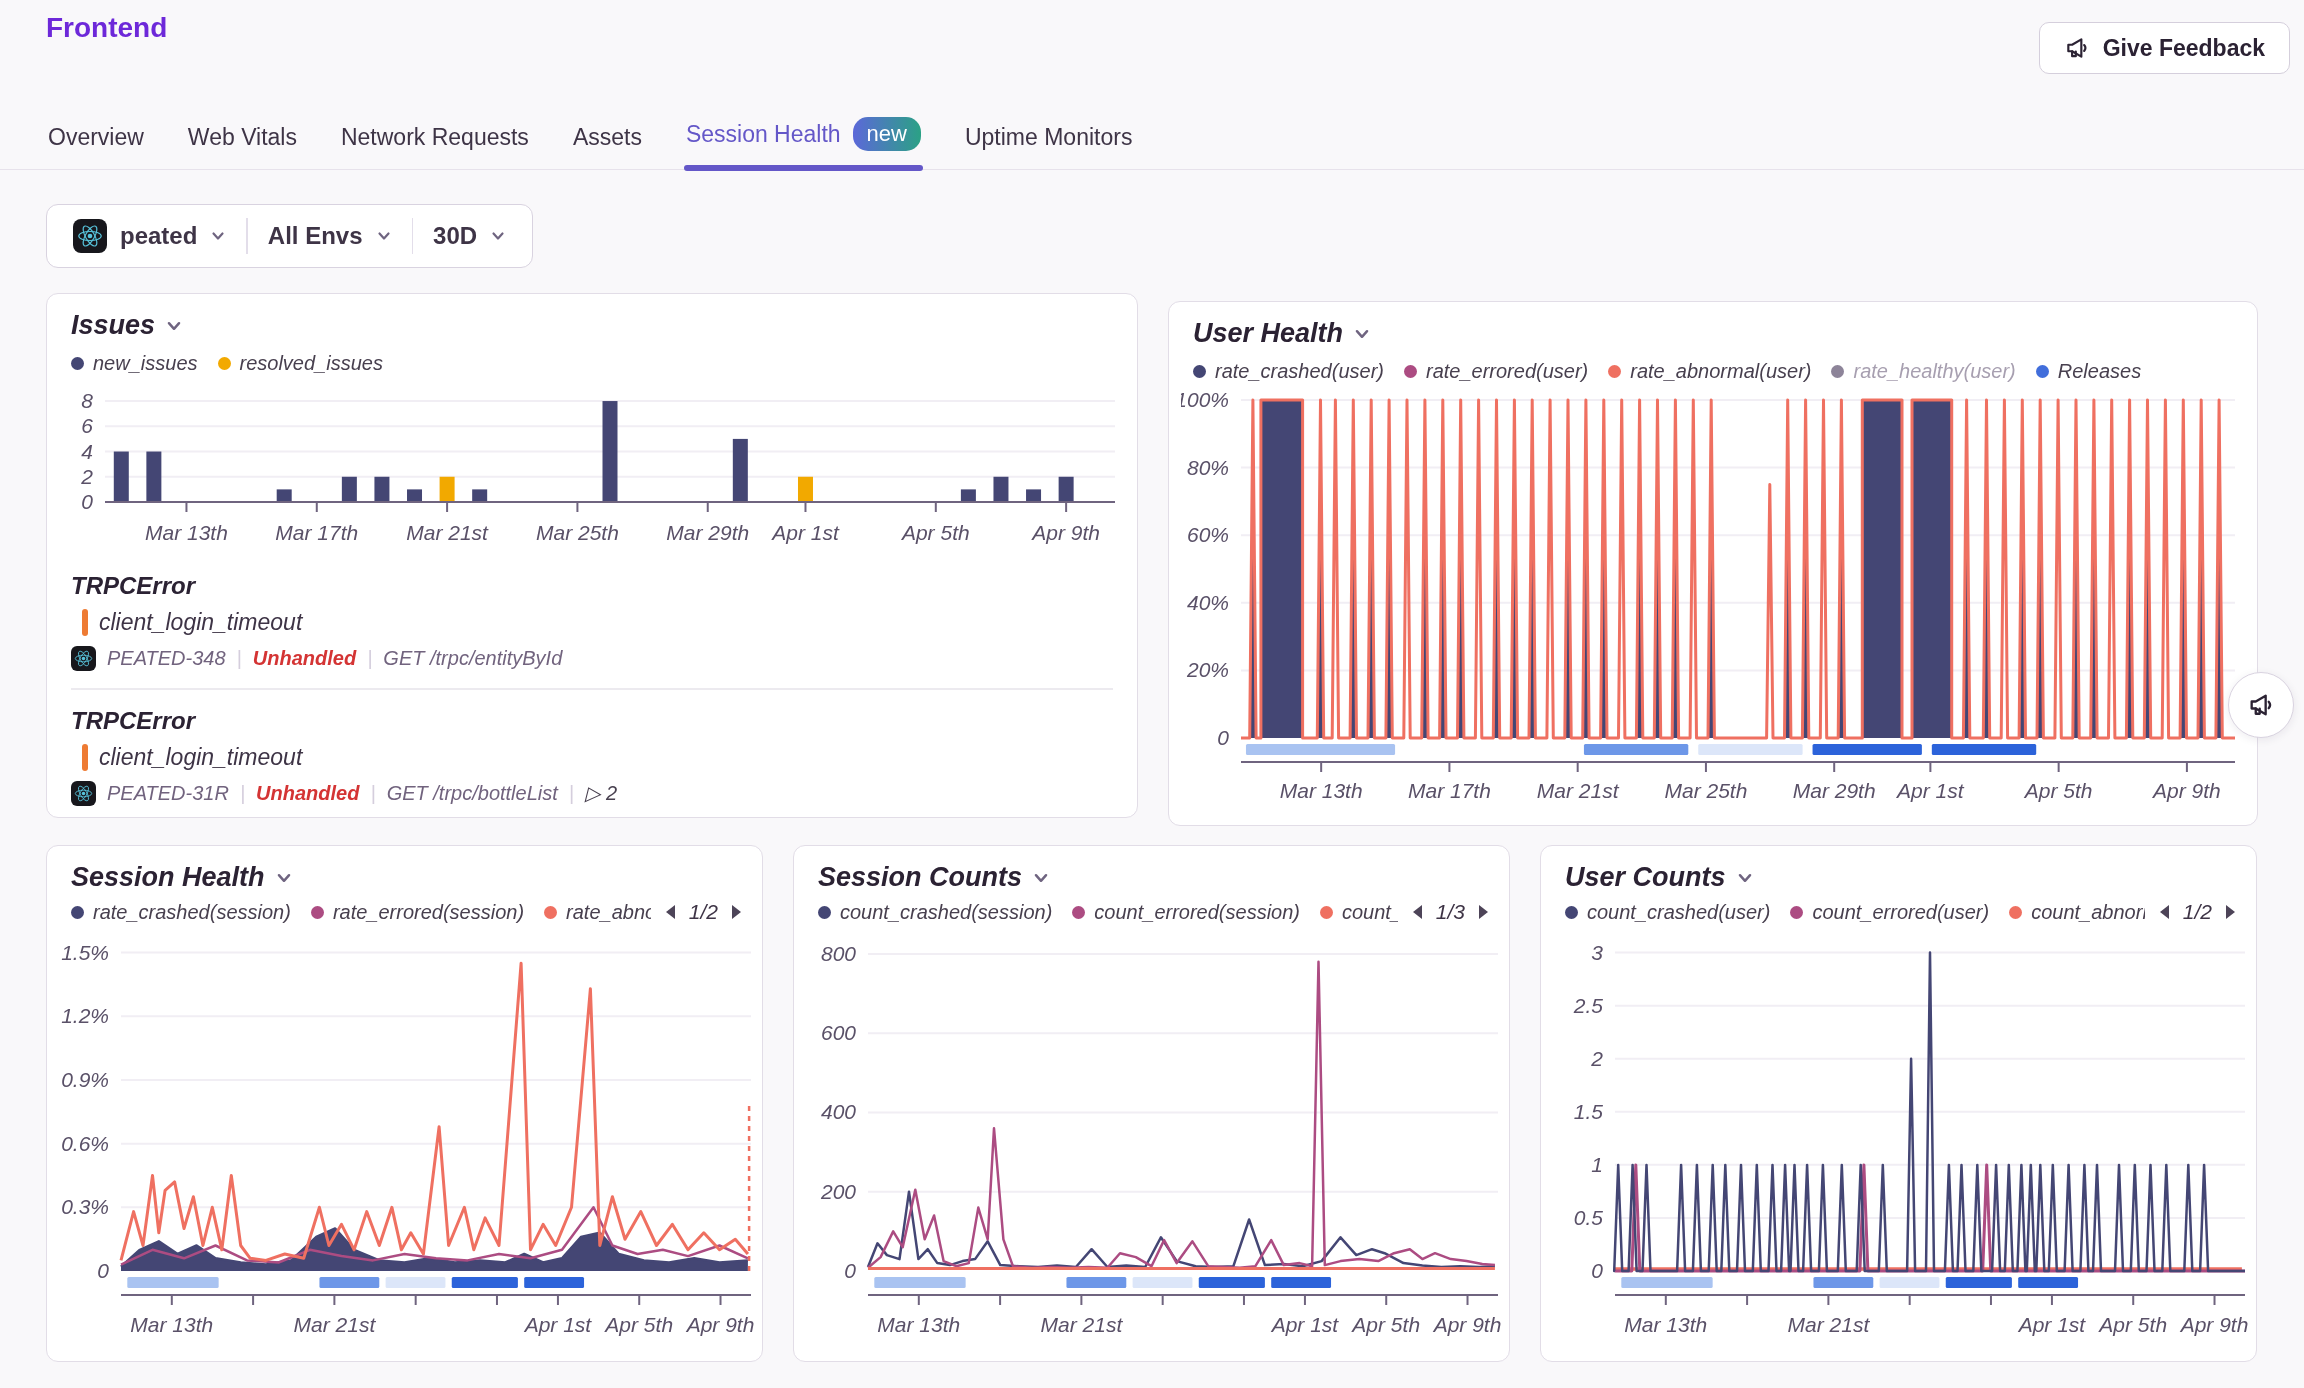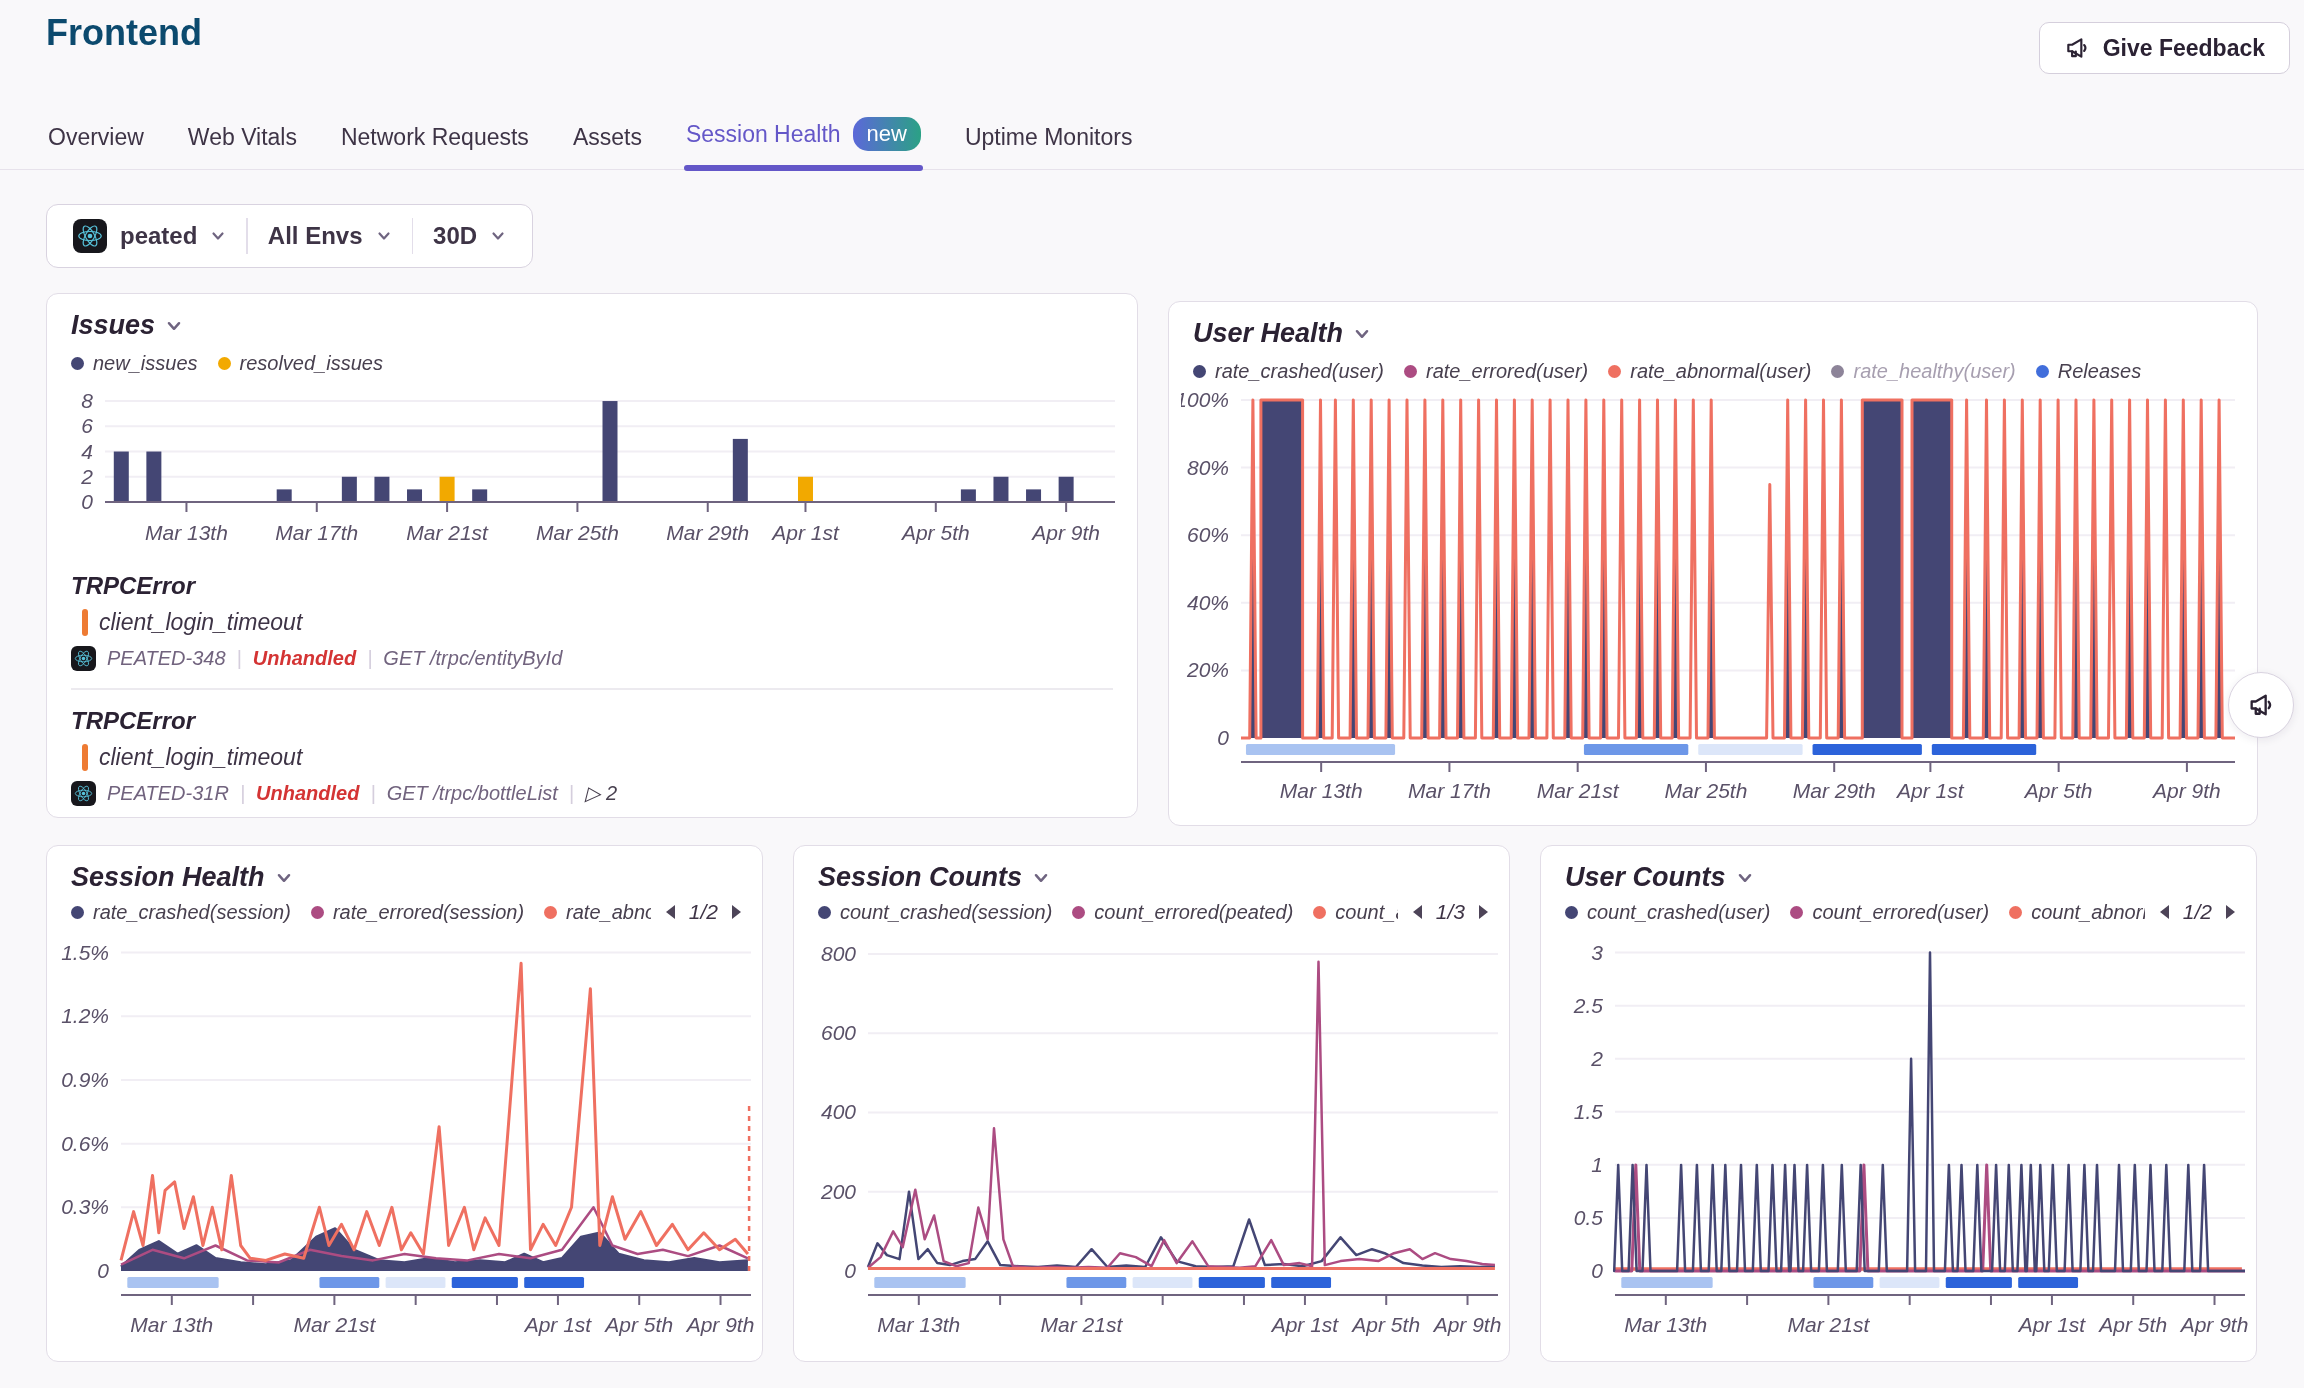--- a/index.html
+++ b/index.html
@@ -1,17 +1,17 @@
 <!DOCTYPE html>
 <html><head>
 <meta charset="utf-8">
 <style>
   html,body{margin:0;padding:0;background:#f9f8fa;font-family:"Liberation Sans",sans-serif;}
   .page{position:relative;width:2304px;height:1388px;background:#f9f8fa;overflow:hidden;}
-  h1.page-title{position:absolute;left:46px;top:12px;font-size:36px;font-weight:700;color:#0c4a6e;margin:0;}
+  h1.page-title{position:absolute;left:46px;top:12px;font-size:28px;font-weight:700;color:#6d28d9;margin:0;}
   .feedback-btn{position:absolute;top:22px;right:14px;height:52px;padding:0 24px;display:flex;align-items:center;gap:13px;
     background:#fff;border:1.5px solid #d5cfdc;border-radius:10px;font-size:23px;font-weight:700;color:#2b2233;cursor:pointer;
     font-family:"Liberation Sans",sans-serif;}
   .tabs{position:absolute;top:106px;left:0;right:0;height:64px;padding-left:46px;border-bottom:1.5px solid #e7e2eb;
     display:flex;gap:40px;align-items:flex-end;box-sizing:border-box;}
   .tab{position:relative;padding:0 2px 18px 2px;font-size:23px;color:#3e3446;background:none;border:none;display:flex;gap:12px;
     align-items:center;cursor:pointer;font-family:"Liberation Sans",sans-serif;}
   .tab.active{color:#6457c8;}
   .tab.active::after{content:"";position:absolute;left:0;right:0;bottom:-2px;height:6px;border-radius:3px;background:#6457c8;}
   .badge-new{font-size:22px;color:#fff;padding:4px 14px;border-radius:15px;background:linear-gradient(90deg,#5c68d9,#2ba185);}
@@ -401,21 +401,21 @@
         </svg>
     </div>
     <div class="legend-row bot2">
       <div class="legend">
           <span class="legend-item">
             <span class="dot" style="background: rgb(68, 70, 116);"></span>
             <span class="legend-label">count_crashed(session)</span>
           </span>
           <span class="legend-item">
             <span class="dot" style="background: rgb(172, 76, 130);"></span>
-            <span class="legend-label">count_errored(peated)</span>
+            <span class="legend-label">count_errored(session)</span>
           </span>
           <span class="legend-item">
             <span class="dot" style="background: rgb(239, 112, 97);"></span>
             <span class="legend-label clip" style="max-width: 66px;">count_abnormal(session)</span>
           </span>
         </div>
       <div class="pager">
         <svg width="15" height="18" viewBox="0 0 15 18">
             <path d="M12 2 L3 9 L12 16 Z" fill="#4d4458"></path>
           </svg>

